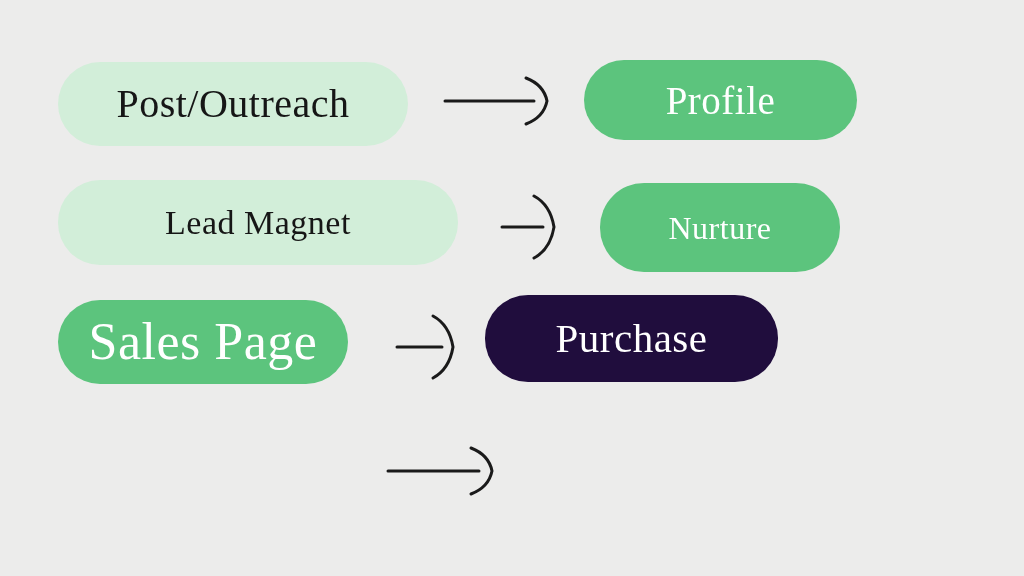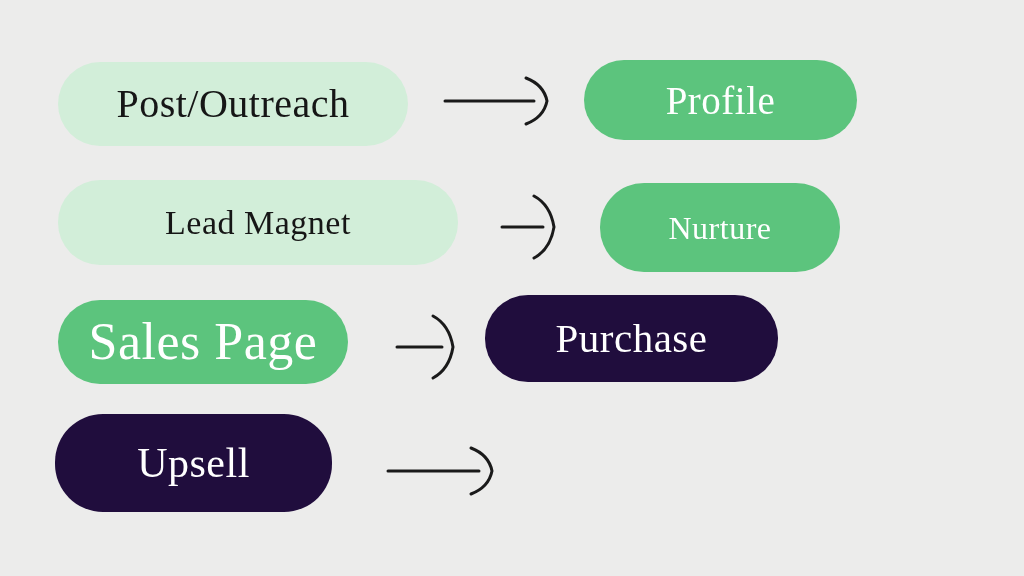--- a/index.html
+++ b/index.html
@@ -92,21 +92,20 @@
 
   <div class="pill green sales-page">Sales Page</div>
 
   <svg class="arrow arrow-3" width="70" height="76" viewBox="0 0 70 76">
     <line x1="3" y1="38" x2="48" y2="38"></line>
     <path d="M 39 7 C 52 14, 57 26, 59 38 C 57 50, 52 62, 39 69"></path>
   </svg>
 
   <div class="pill navy purchase">Purchase</div>
 
-  <div class="pill navy upsell">Upsell</div>
 
   <svg class="arrow arrow-4" width="115" height="62" viewBox="0 0 115 62">
     <line x1="3" y1="31" x2="94" y2="31"></line>
     <path d="M 86 8 C 99 13, 105 21, 107 31 C 105 41, 99 49, 86 54"></path>
   </svg>
 
 
 </div>
 
 </body></html>

